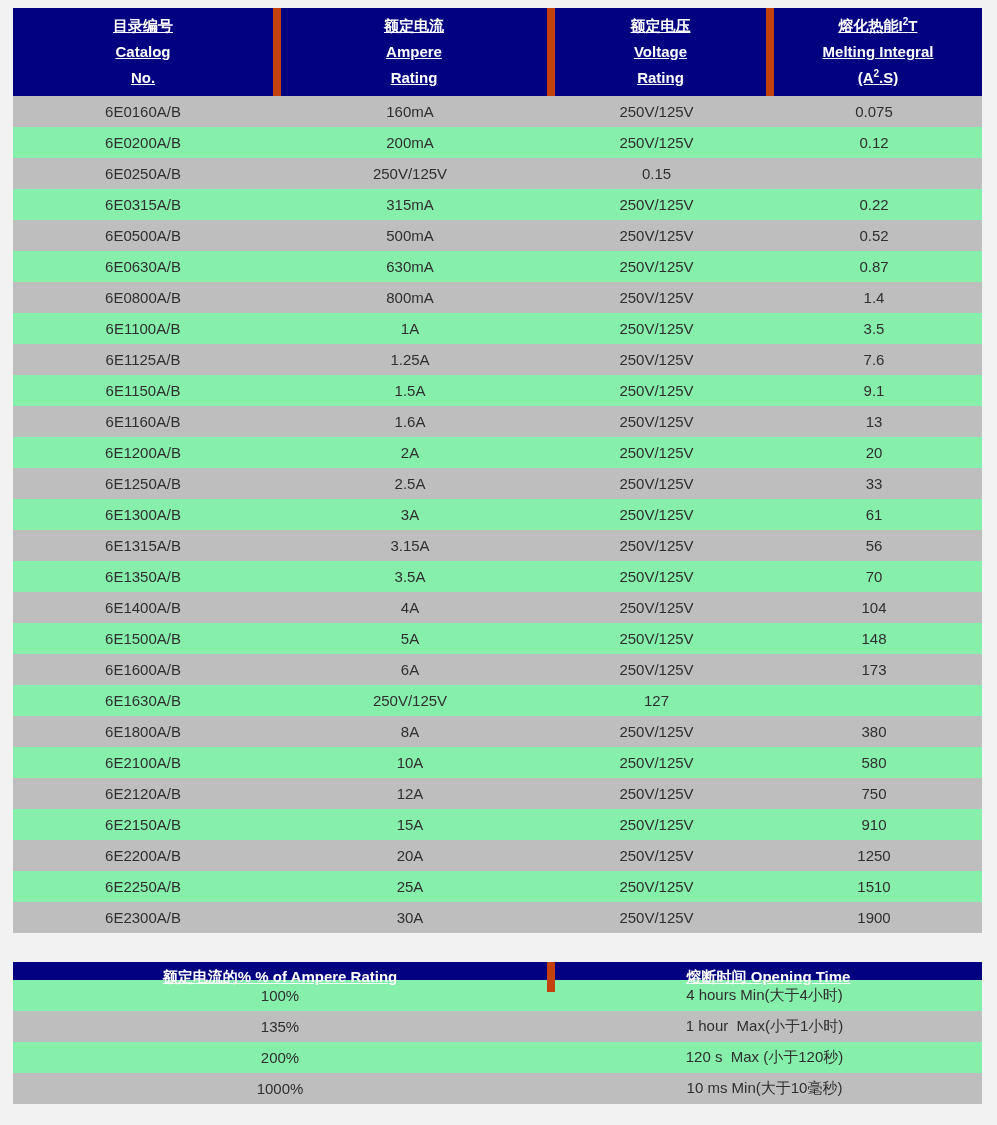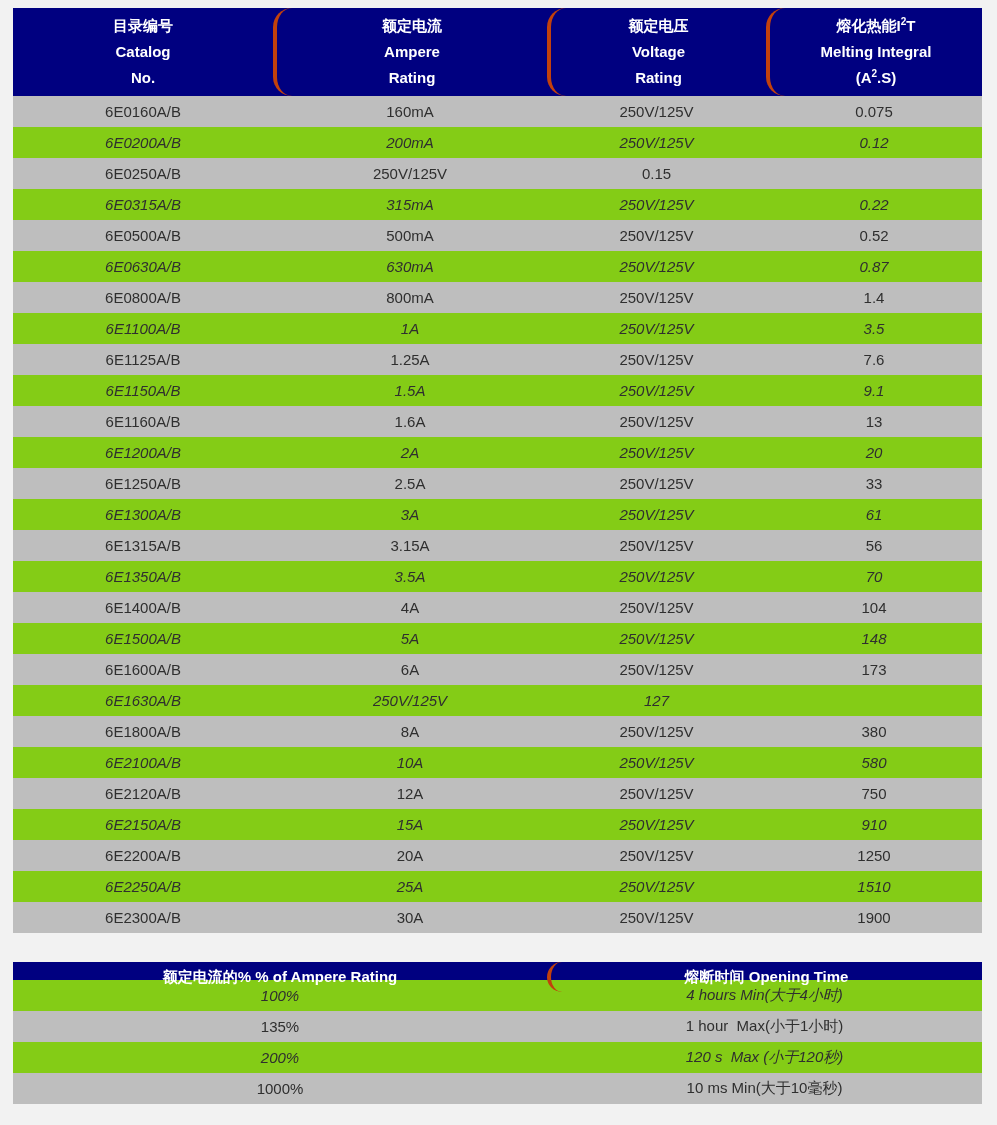--- a/index.html
+++ b/index.html
@@ -24,37 +24,38 @@
   .hcell {
     color: #ffffff;
     font-weight: bold;
     font-size: 15px;
     line-height: 26px;
     display: flex;
     flex-direction: column;
     justify-content: center;
     align-items: center;
     white-space: pre;
+    text-decoration: underline;
   }
-  .hcell + .hcell { border-left: 4px solid #c2410c; border-radius: 19px; }
+  .hcell + .hcell { border-left: 8px solid #c2410c; }
   #opening-table .hcell { line-height: 30px; }
 
   .hline { display: block; }
   sup { font-size: 10px; line-height: 0; vertical-align: super; }
 
   .trow { height: 31px; align-items: center; }
   .tcell {
     font-size: 15px;
     color: #2f2f2f;
     text-align: center;
     white-space: pre;
     overflow: hidden;
   }
   .row-gray  { background: #bebebe; }
-  .row-light { background: #84cc16; font-style: italic; }
+  .row-light { background: #86efac; }
 </style>
 </head>
 <body>
 
 <div class="tbl" id="catalog-table">
   <div class="thead grid4">
     <div class="hcell">
       <span class="hline">目录编号</span>
       <span class="hline">Catalog</span>
       <span class="hline">No.</span>

